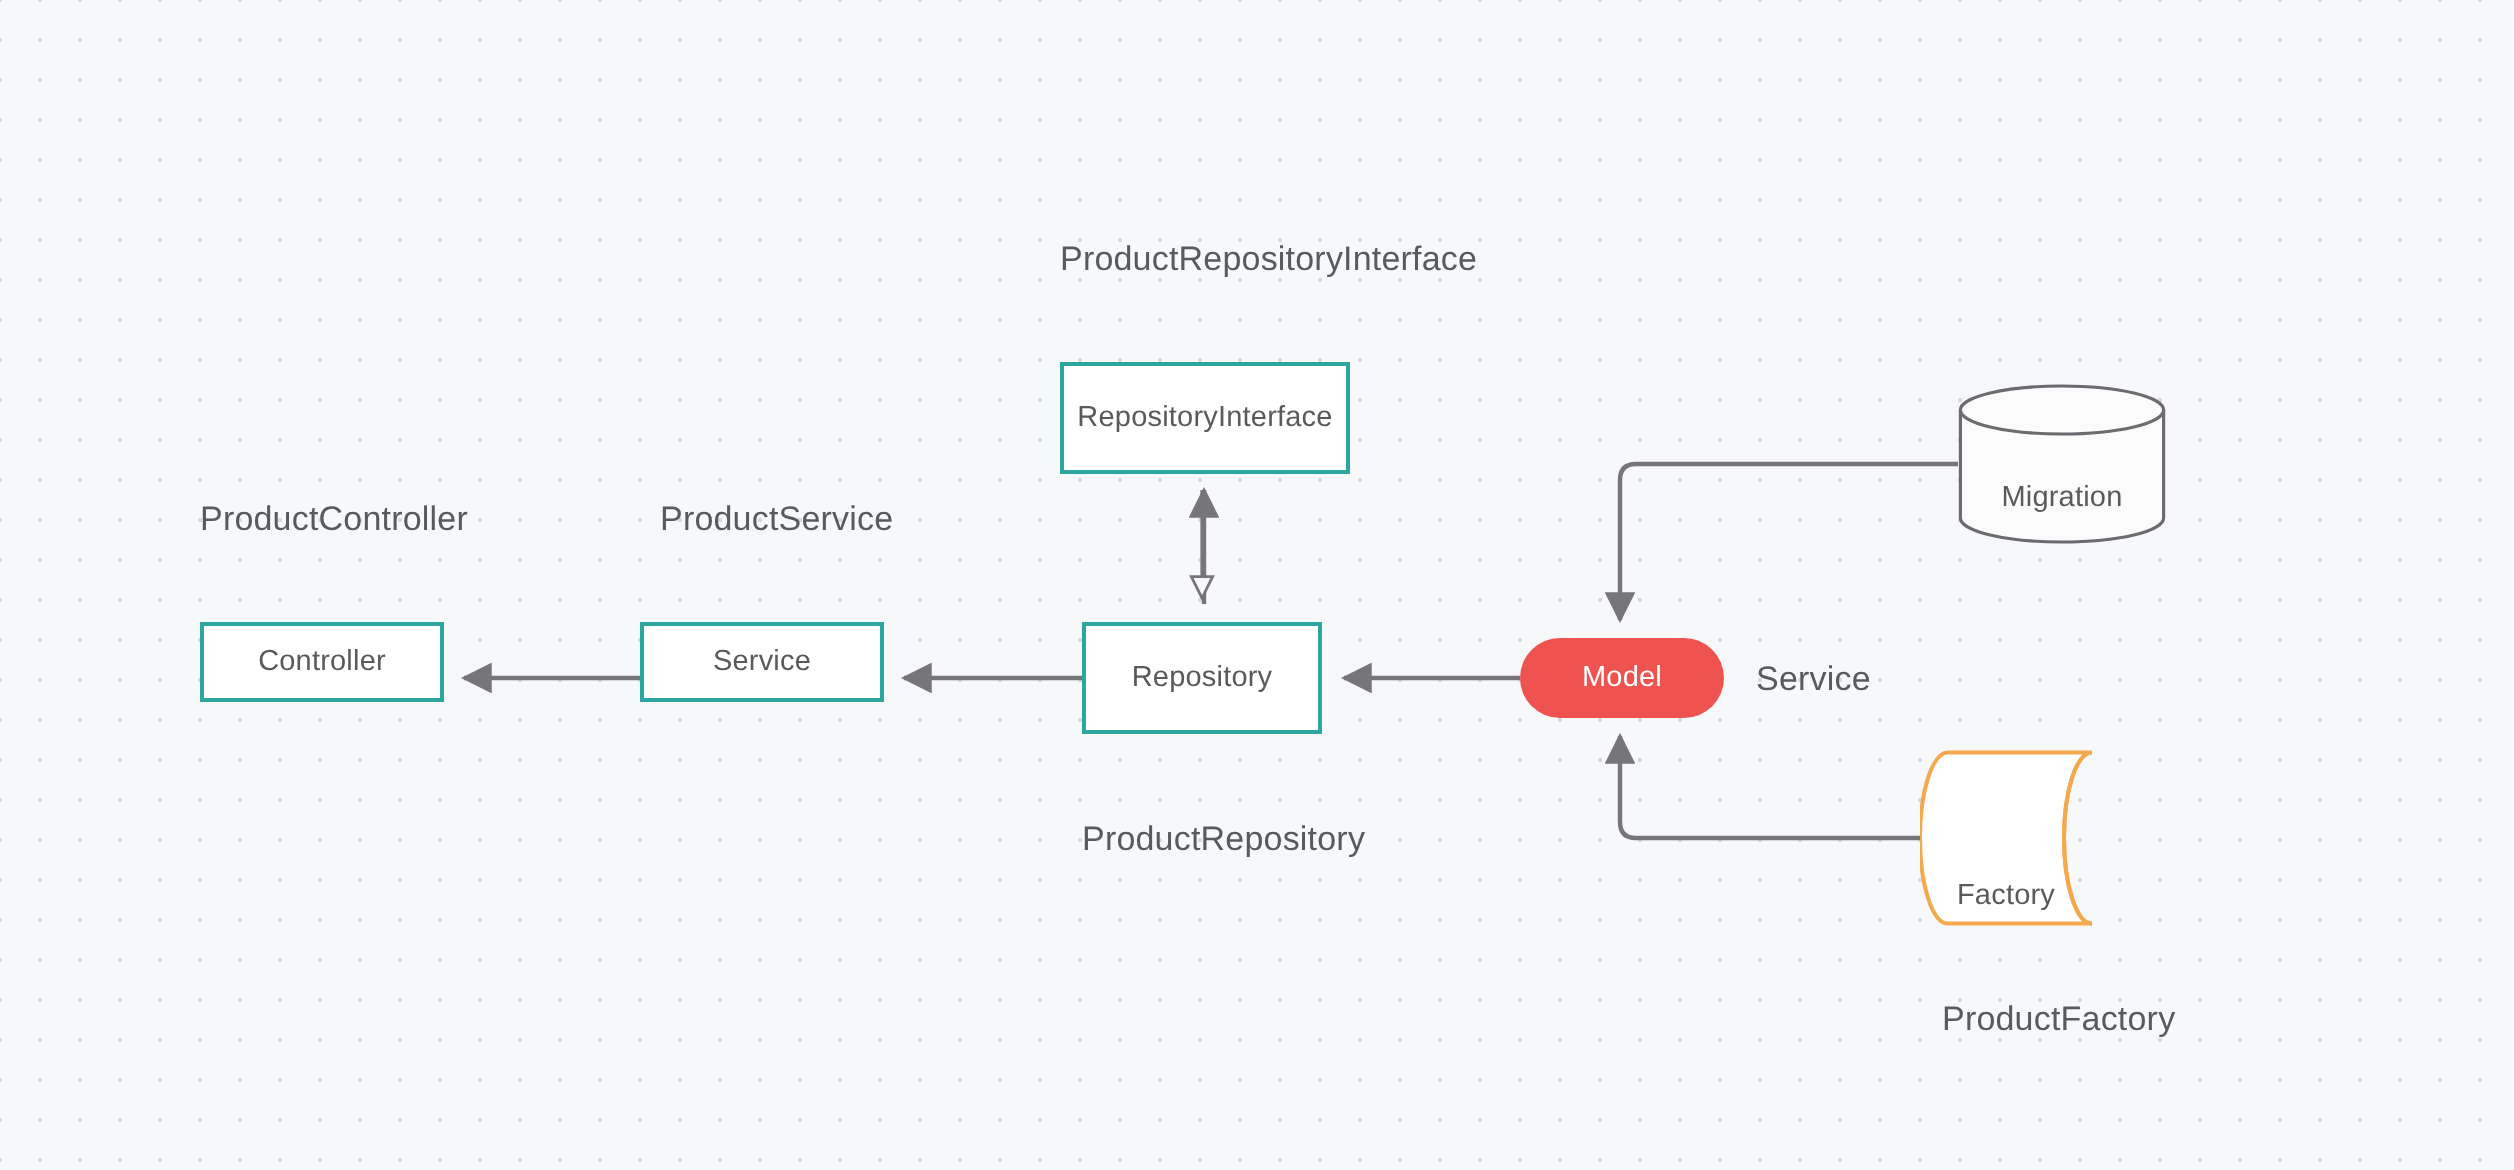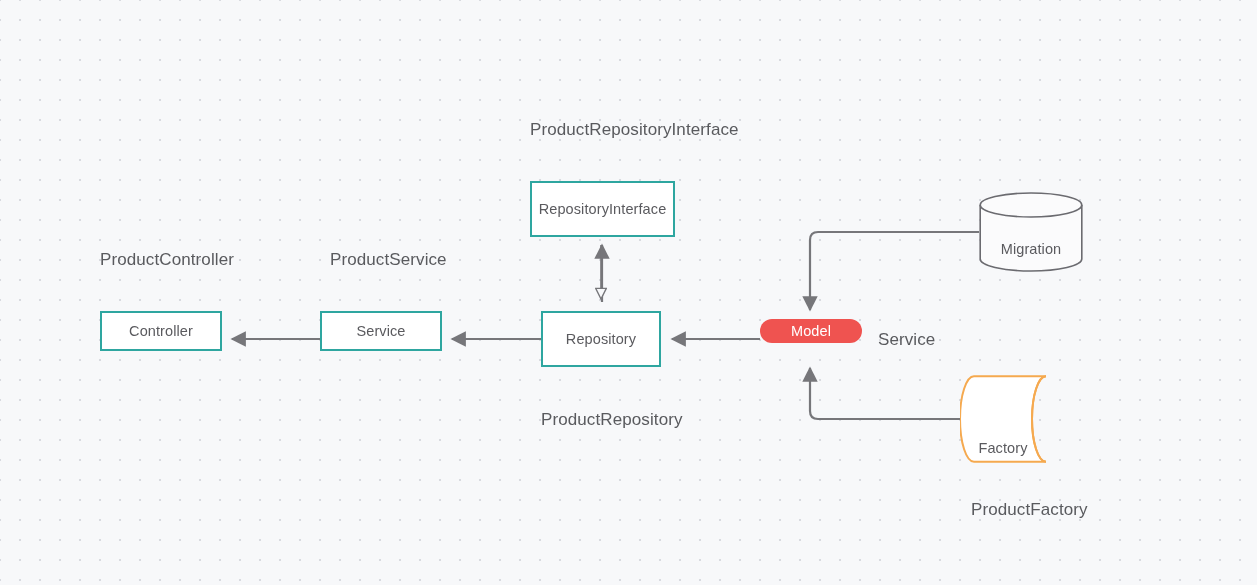--- a/index.html
+++ b/index.html
@@ -120,21 +120,21 @@
   </div>
 
   <div class="node node-box" style="left:320px; top:311px; width:122px; height:40px;">
     <span>Service</span>
   </div>
 
   <div class="node node-box" style="left:541px; top:311px; width:120px; height:56px;">
     <span>Repository</span>
   </div>
 
-  <div class="node node-pill" style="left:760px; top:319px; width:102px; height:24px;">
+  <div class="node node-pill" style="left:760px; top:319px; width:102px; height:40px;">
     <span>Model</span>
   </div>
 
   <div class="node node-shape" style="left:979px; top:192px; width:104px; height:80px;">
     <svg width="104" height="80" viewBox="0 0 104 80">
       <path d="M 1.2 13 L 1.2 67 A 50.8 12 0 0 0 102.8 67 L 102.8 13" fill="#fbfbfc" stroke="#6b6b70" stroke-width="1.6"></path>
       <ellipse cx="52" cy="13" rx="50.8" ry="12" fill="#fbfbfc" stroke="#6b6b70" stroke-width="1.6"></ellipse>
     </svg>
     <span class="shape-label">Migration</span>
   </div>

